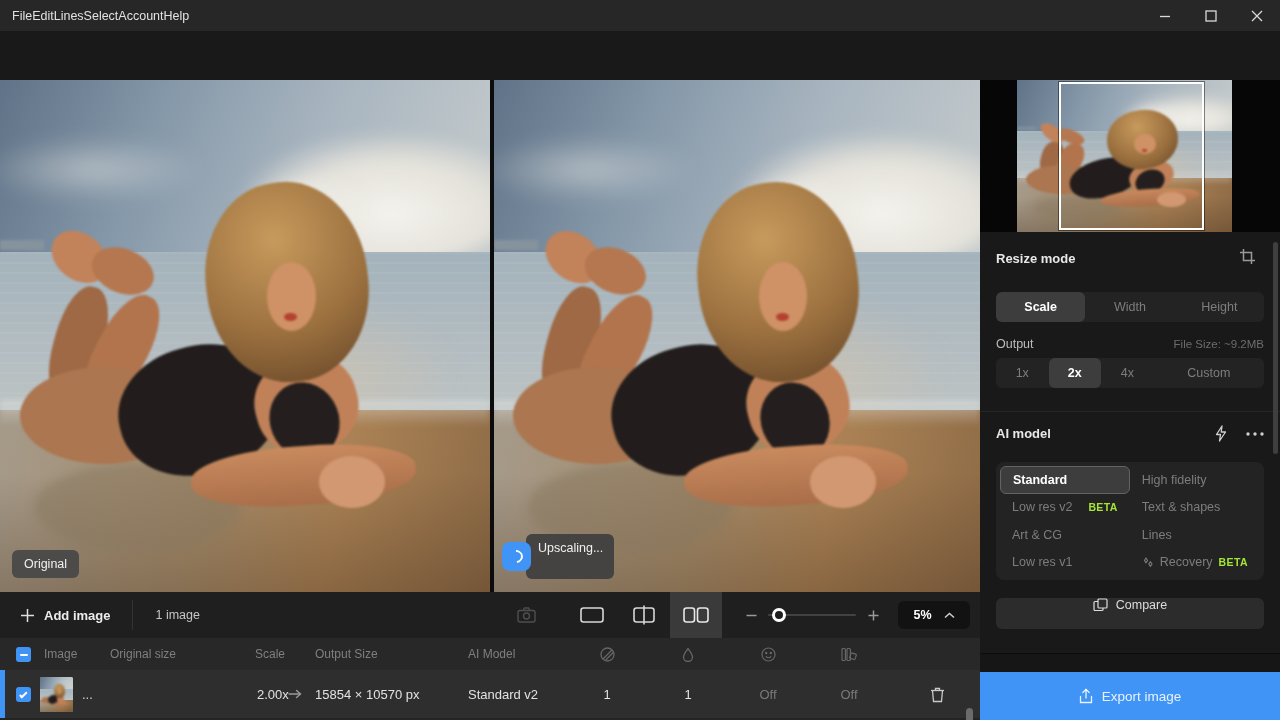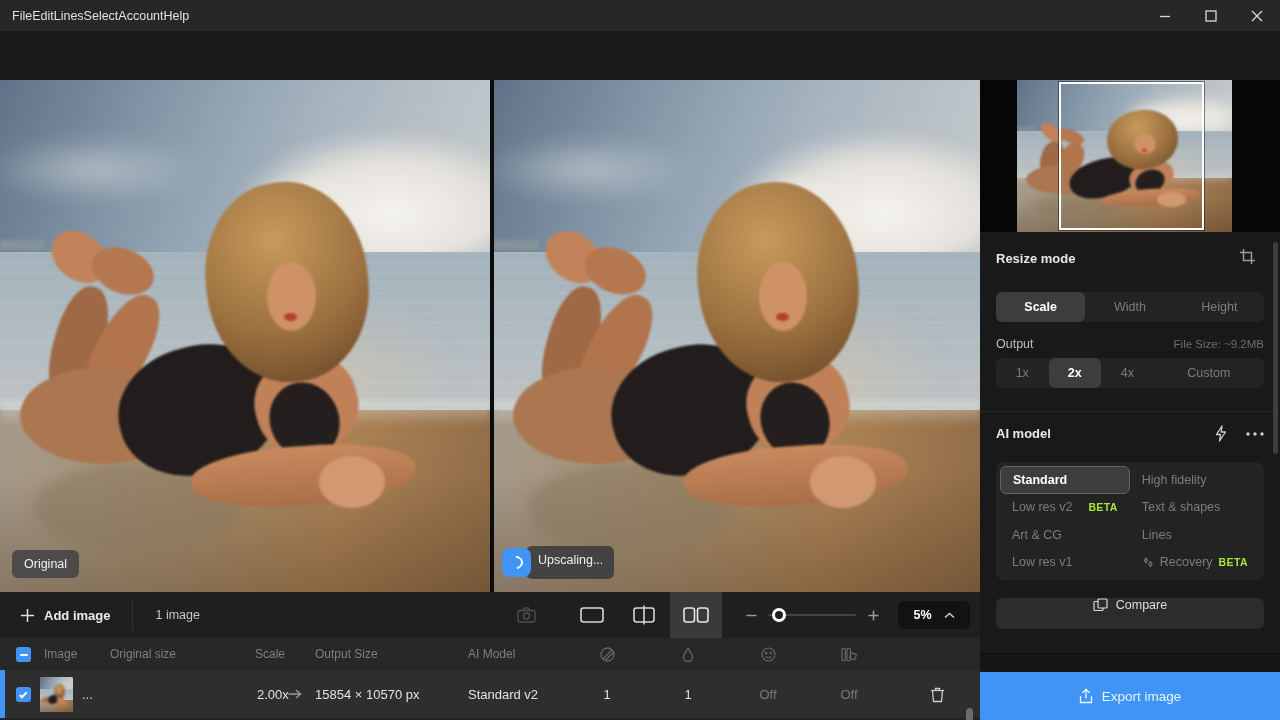--- a/index.html
+++ b/index.html
@@ -94,21 +94,21 @@
     color:#f0f0f0; font-size:12.5px; padding:7px 12px; z-index:5; }
   .chip.original { left:12px; }
   .upscaling-wrap { position:absolute; left:8px; bottom:13px; display:flex; align-items:center; z-index:5; }
   .spin-box { width:29px; height:29px; border-radius:8px; background:#3f94f6; display:flex;
     align-items:center; justify-content:center; z-index:2; }
   .spinner { width:13px; height:13px; border-radius:50%; border:2px solid rgba(255,255,255,.95);
     border-bottom-color:transparent; border-left-color:transparent; transform:rotate(40deg);
     animation:spin 1s linear infinite; }
   @keyframes spin { to { transform:rotate(400deg); } }
   .upscaling-chip { background:rgba(64,64,64,.94); border-radius:6px; color:#f0f0f0;
-    font-size:12.5px; padding:7px 11px 12px 12px; margin-left:-5px; }
+    font-size:12.5px; padding:7px 11px 24px 12px; margin-left:-5px; }
 
   
   .sidebar { position:absolute; left:980px; top:80px; width:300px; height:640px; background:#191919; }
   .navigator { position:absolute; left:0; top:0; width:300px; height:152px; background:#060606; overflow:hidden; }
   .nav-img { position:absolute; left:37px; top:0; width:215px; height:152px; overflow:hidden; }
   .nav-viewport { position:absolute; left:19.5%; top:1.5%; width:67.5%; height:97%;
     border:2px solid #fff; box-shadow:0 0 0 1px rgba(0,0,0,.45); }
   .side-section-title { position:absolute; color:#e8e8e8; font-size:13px; font-weight:700; }
   .crop-btn { position:absolute; right:24px; top:168px; color:#9a9a9a; }
   .seg3 { position:absolute; left:16px; top:212px; width:268px; height:30px; background:#232323;

